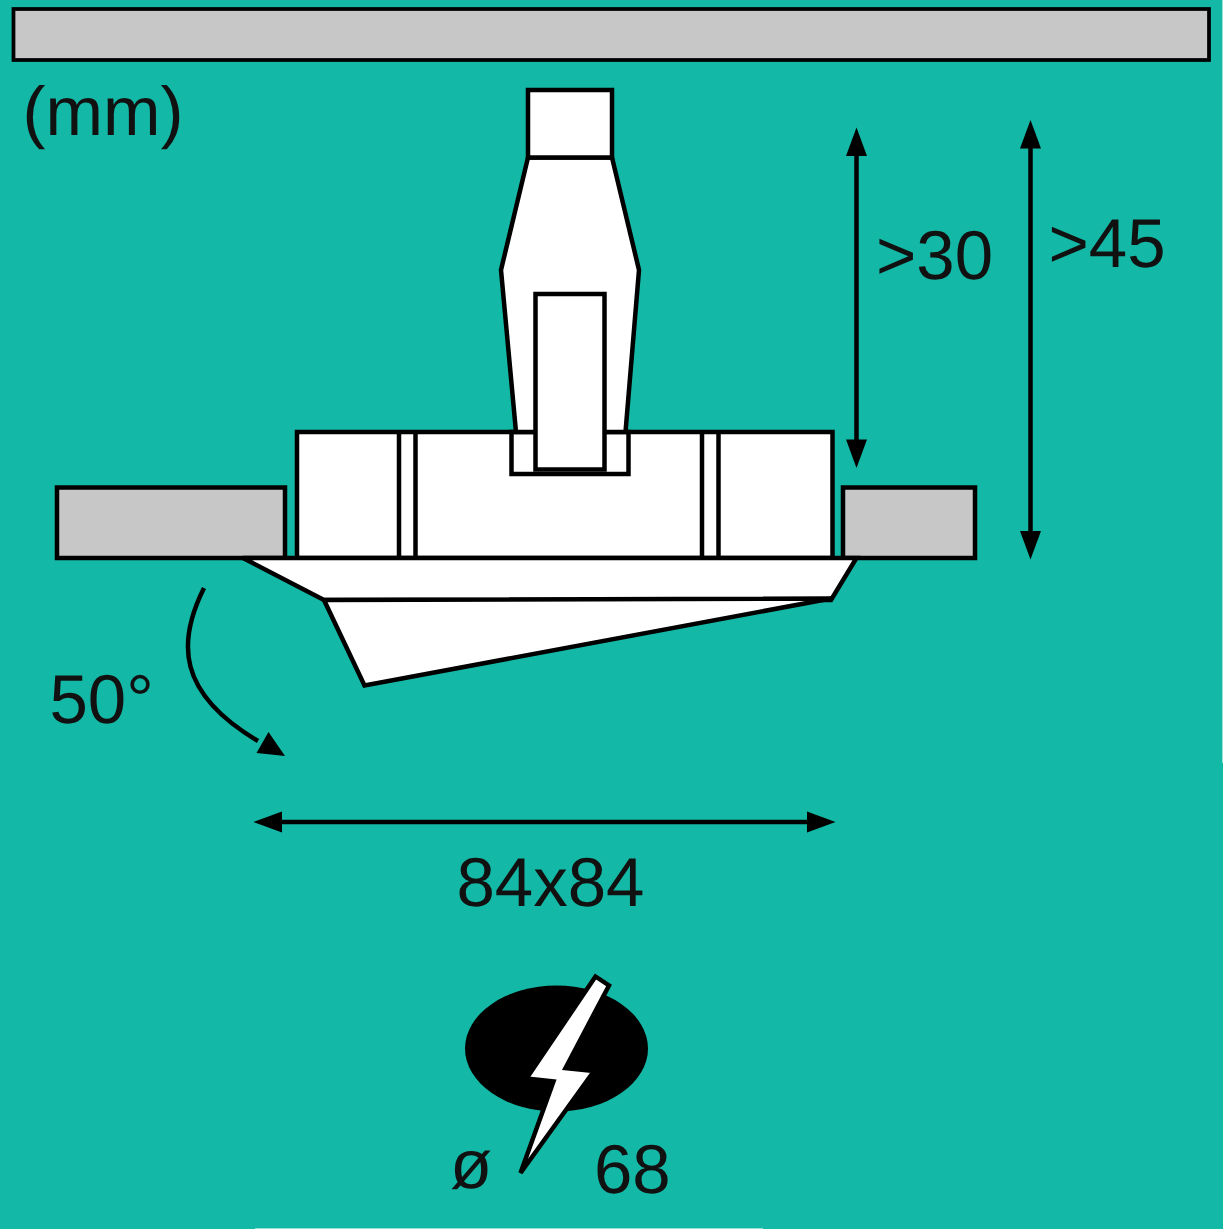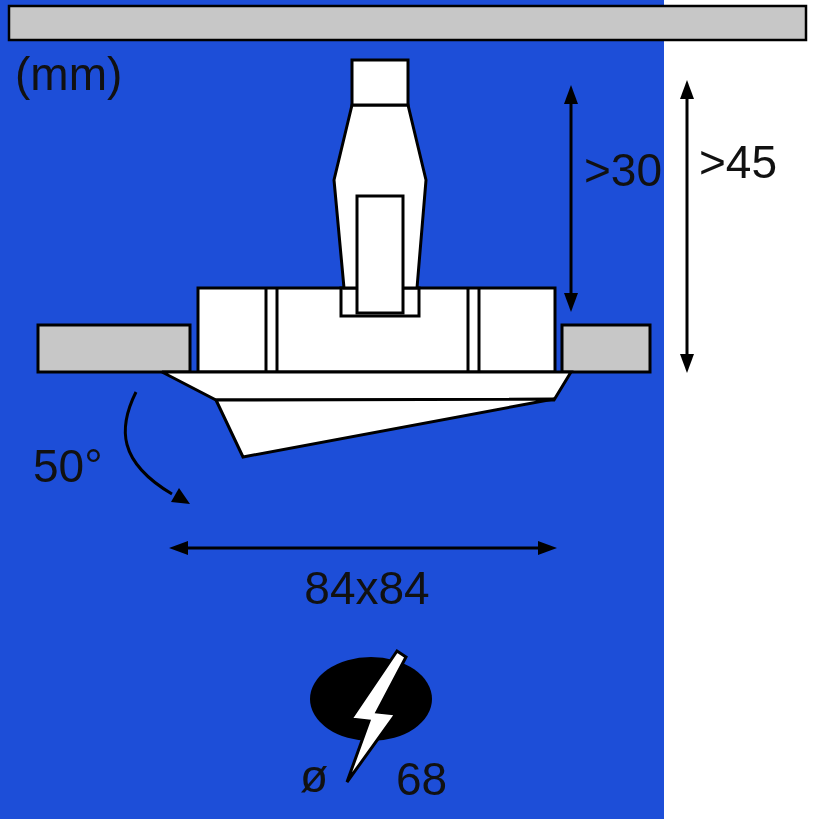--- a/index.html
+++ b/index.html
@@ -1,17 +1,17 @@
 <!DOCTYPE html>
 <html><head>
 <meta charset="utf-8">
 <style>
   html,body{margin:0;padding:0;background:#ffffff;}
   body{width:815px;height:819px;font-family:"Liberation Sans",sans-serif;}
-  .canvas{position:relative;width:664px;height:819px;background:#1d4ed8;}
+  .canvas{position:relative;width:815px;height:819px;background:#14b8a6;}
   svg{display:block;}
   .ink-line{stroke:#000;fill:none;stroke-width:3;}
   .ink-shape{stroke:#000;fill:#ffffff;stroke-width:3;}
   .solid{fill:#000;stroke:none;}
   .dim-text{fill:#111111;font-size:46px;font-family:"Liberation Sans",sans-serif;}
 </style>
 </head>
 <body>
 
 <div class="canvas">

